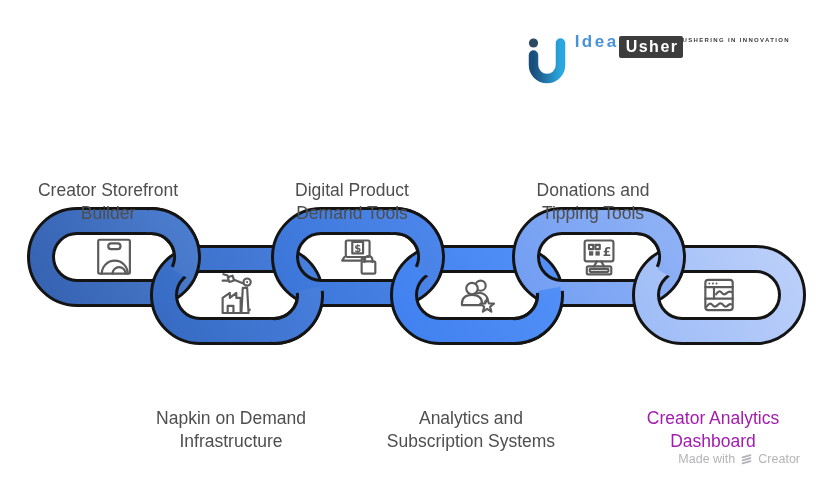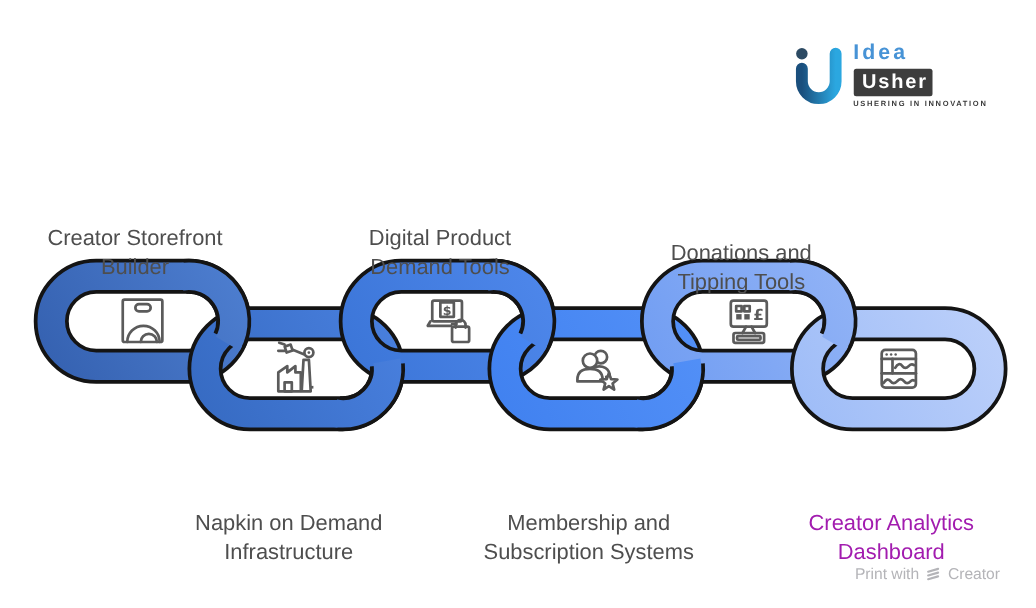--- a/index.html
+++ b/index.html
@@ -3,21 +3,21 @@
 <meta charset="utf-8">
 <style>
   html,body{margin:0;padding:0;background:#fff;}
   .canvas{
     position:relative;width:829px;height:486px;background:#ffffff;overflow:hidden;
     font-family:"Liberation Sans", sans-serif;
   }
   
   .logo{position:absolute;top:33px;right:39px;display:flex;align-items:flex-start;gap:5px;}
   .logo-mark{display:block;margin-top:2px;}
-  .logo-text{display:flex;flex-direction:column;align-items:flex-start;}
+  .logo-text{display:flex;flex-direction:row;align-items:flex-start;}
   .logo-idea{font-size:17px;font-weight:bold;color:#4793d6;letter-spacing:2.5px;line-height:1.1;}
   .logo-usher{display:inline-block;background:#3d3d3d;color:#fff;font-size:16px;font-weight:bold;
     letter-spacing:1.5px;padding:1px 4px 2px 7px;border-radius:2px;margin-top:3px;line-height:1.2;}
   .logo-tagline{font-size:6px;font-weight:bold;color:#3a3a3a;letter-spacing:1.35px;margin-top:4px;white-space:nowrap;}
   
   #chain-svg{position:absolute;left:0;top:0;}
   .label{position:absolute;width:170px;text-align:center;font-size:17.5px;line-height:1.32;color:#4e4e4e;margin-top:40px;}
   
   .credit{position:absolute;right:29px;top:452px;display:flex;align-items:center;gap:5px;
     font-size:12.5px;color:#b4b4b8;cursor:pointer;}
@@ -173,27 +173,27 @@
       <path d="M13,37 H51"></path>
       <path d="M28,31 Q32,24 36,29 Q39,33 43,29 Q46,26 49,28"></path>
       <path d="M15,48 Q19,41 23,46 Q26,50 30,46 Q34,41 38,46 Q41,50 45,46 Q47,44 49,45"></path>
       </g>
     </svg>
 
   <div id="labels">
       <div class="label" style="left: 23px; top: 139px; color: rgb(78, 78, 78);">Creator Storefront Builder</div>
       <div class="label" style="left: 146px; top: 367px; color: rgb(78, 78, 78);">Napkin on Demand Infrastructure</div>
       <div class="label" style="left: 267px; top: 139px; color: rgb(78, 78, 78);">Digital Product Demand Tools</div>
-      <div class="label" style="left: 386px; top: 367px; color: rgb(78, 78, 78);">Membership and Subscription Systems</div>
-      <div class="label" style="left: 508px; top: 151px; color: rgb(78, 78, 78);">Donations and Tipping Tools</div>
+      <div class="label" style="left: 386px; top: 367px; color: rgb(78, 78, 78);">Analytics and Subscription Systems</div>
+      <div class="label" style="left: 508px; top: 139px; color: rgb(78, 78, 78);">Donations and Tipping Tools</div>
       <div class="label" style="left: 628px; top: 367px; color: #a21caf;">Creator Analytics Dashboard</div>
     </div>
 
   <div class="credit">
-    <span>Print with</span>
+    <span>Made with</span>
     <svg width="13" height="13" viewBox="0 0 13 13" stroke="#b4b4b8" stroke-width="1.7" stroke-linecap="round" fill="none">
       <path d="M2.5,4.4 L10.5,2.1"></path>
         <path d="M2.5,7.4 L10.5,5.1"></path>
         <path d="M2.5,10.4 L10.5,8.1"></path>
     </svg>
     <span>Creator</span>
   </div>
 
 </div>
 

